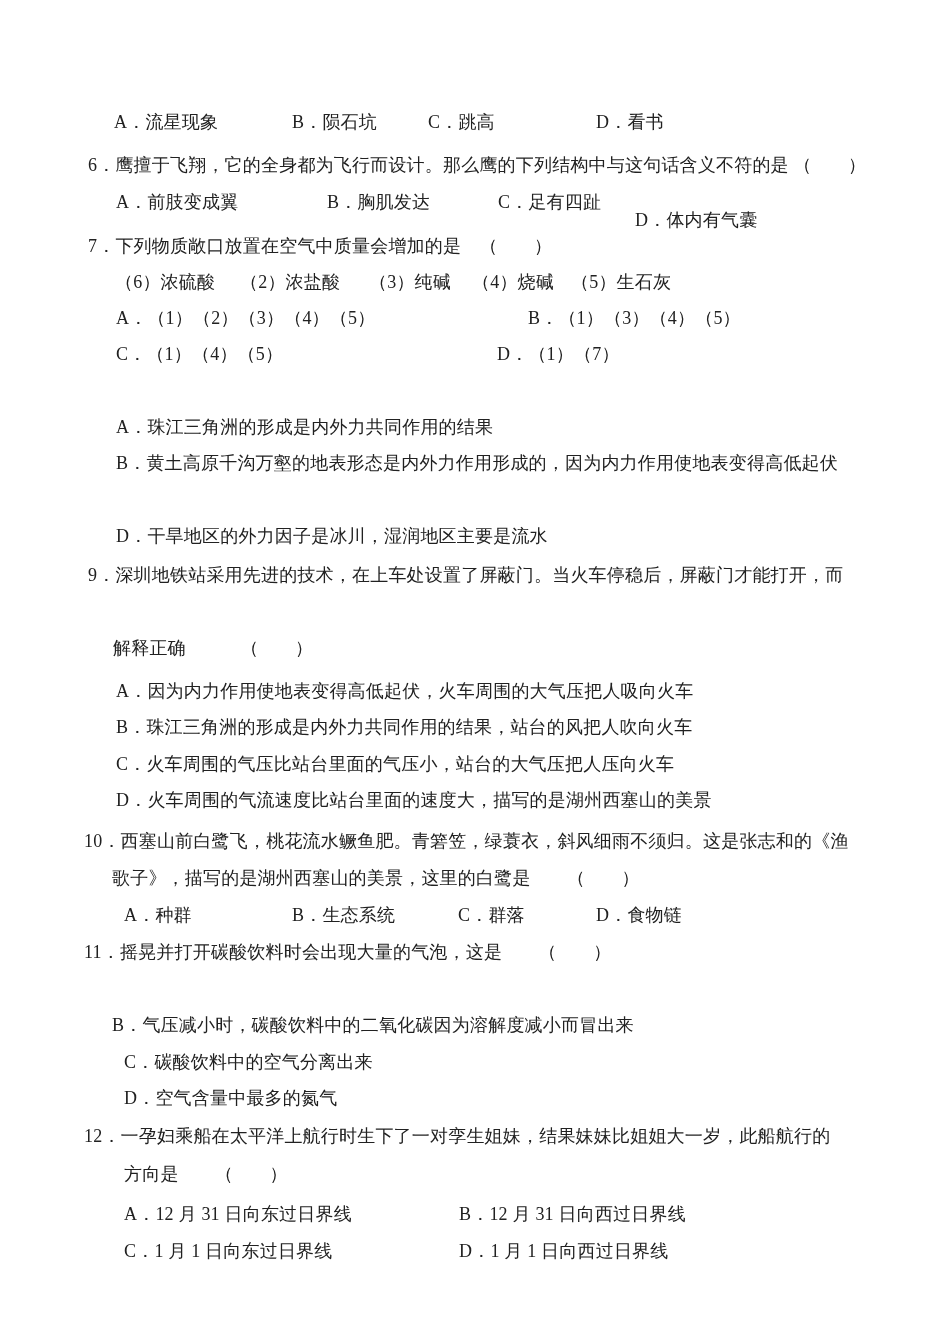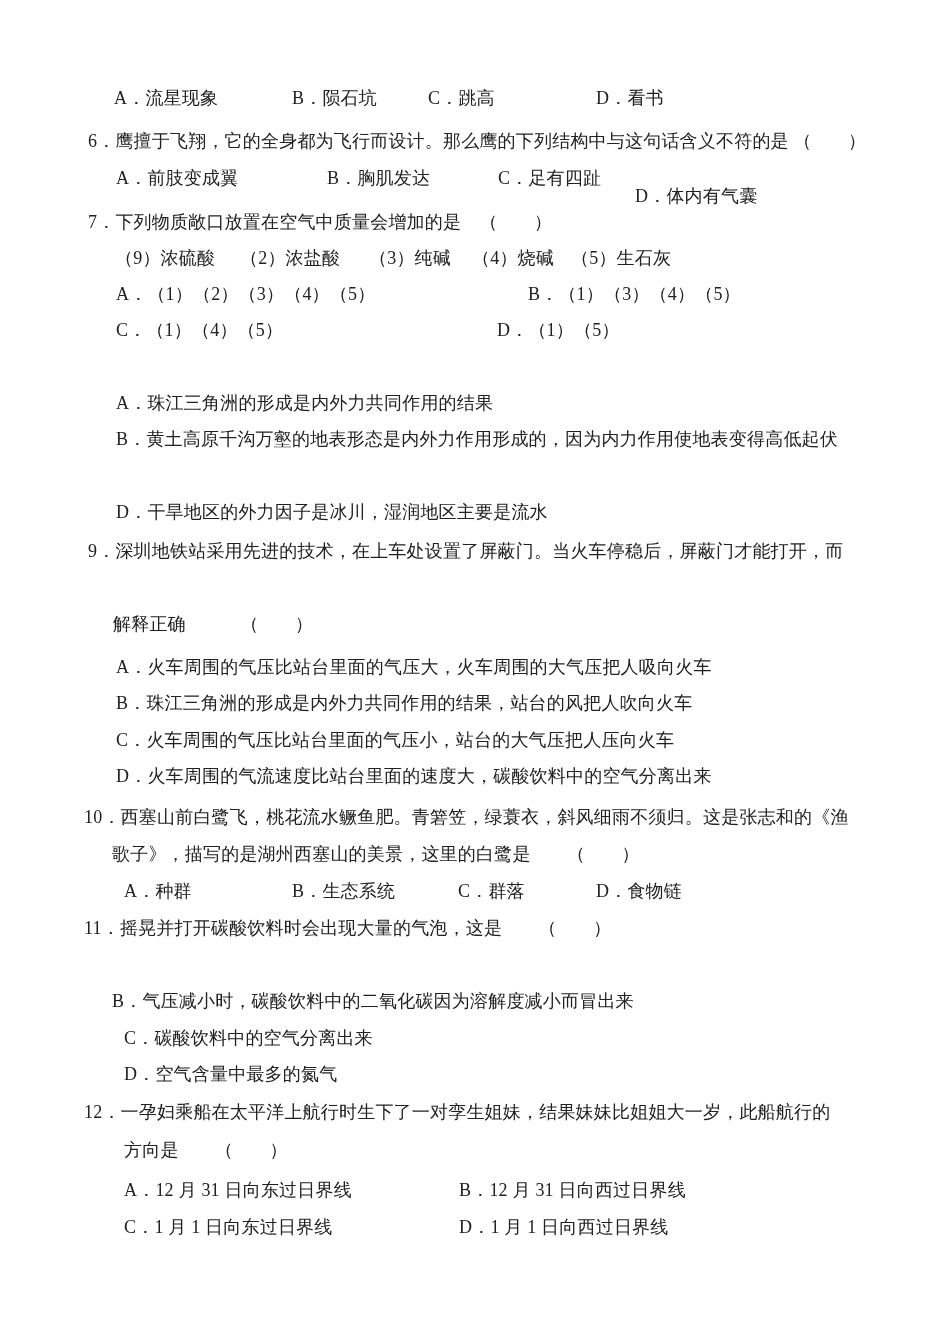--- a/index.html
+++ b/index.html
@@ -15,59 +15,60 @@
     font-family: "Liberation Serif", "DejaVu Serif", serif;
     font-size: 18px;
     color: #212121;
     overflow: hidden;
   }
   .t {
     position: absolute;
     white-space: pre;
     line-height: 1.25;
     letter-spacing: 0.2px;
+    margin-top: 24px;
   }
 </style>
 </head>
 <body>
 
 <div class="page">
 
   <span class="t" style="left:114px; top:87px">A．流星现象</span>
   <span class="t" style="left:292px; top:87px">B．陨石坑</span>
   <span class="t" style="left:428px; top:87px">C．跳高</span>
   <span class="t" style="left:596px; top:87px">D．看书</span>
 
   <span class="t" style="left:88px;  top:130px">6．鹰擅于飞翔，它的全身都为飞行而设计。那么鹰的下列结构中与这句话含义不符的是 （　　）</span>
   <span class="t" style="left:116px; top:167px">A．前肢变成翼</span>
   <span class="t" style="left:327px; top:167px">B．胸肌发达</span>
   <span class="t" style="left:498px; top:167px">C．足有四趾</span>
   <span class="t" style="left:635px; top:185px">D．体内有气囊</span>
 
   <span class="t" style="left:88px;  top:211px">7．下列物质敞口放置在空气中质量会增加的是　（　　）</span>
-  <span class="t" style="left:115px; top:247px">（9）浓硫酸</span>
+  <span class="t" style="left:115px; top:247px">（6）浓硫酸</span>
   <span class="t" style="left:240px; top:247px">（2）浓盐酸</span>
   <span class="t" style="left:369px; top:247px">（3）纯碱</span>
   <span class="t" style="left:472px; top:247px">（4）烧碱</span>
   <span class="t" style="left:571px; top:247px">（5）生石灰</span>
   <span class="t" style="left:116px; top:283px">A．（1）（2）（3）（4）（5）</span>
   <span class="t" style="left:528px; top:283px">B．（1）（3）（4）（5）</span>
   <span class="t" style="left:116px; top:319px">C．（1）（4）（5）</span>
-  <span class="t" style="left:497px; top:319px">D．（1）（5）</span>
+  <span class="t" style="left:497px; top:319px">D．（1）（7）</span>
 
   <span class="t" style="left:116px; top:392px">A．珠江三角洲的形成是内外力共同作用的结果</span>
   <span class="t" style="left:116px; top:428px">B．黄土高原千沟万壑的地表形态是内外力作用形成的，因为内力作用使地表变得高低起伏</span>
   <span class="t" style="left:116px; top:501px">D．干旱地区的外力因子是冰川，湿润地区主要是流水</span>
 
   <span class="t" style="left:88px;  top:540px">9．深圳地铁站采用先进的技术，在上车处设置了屏蔽门。当火车停稳后，屏蔽门才能打开，而</span>
   <span class="t" style="left:113px; top:613px">解释正确　　　（　　）</span>
-  <span class="t" style="left:116px; top:656px">A．火车周围的气压比站台里面的气压大，火车周围的大气压把人吸向火车</span>
+  <span class="t" style="left:116px; top:656px">A．因为内力作用使地表变得高低起伏，火车周围的大气压把人吸向火车</span>
   <span class="t" style="left:116px; top:692px">B．珠江三角洲的形成是内外力共同作用的结果，站台的风把人吹向火车</span>
   <span class="t" style="left:116px; top:729px">C．火车周围的气压比站台里面的气压小，站台的大气压把人压向火车</span>
-  <span class="t" style="left:116px; top:765px">D．火车周围的气流速度比站台里面的速度大，碳酸饮料中的空气分离出来</span>
+  <span class="t" style="left:116px; top:765px">D．火车周围的气流速度比站台里面的速度大，描写的是湖州西塞山的美景</span>
 
   <span class="t" style="left:84px;  top:806px">10．西塞山前白鹭飞，桃花流水鳜鱼肥。青箬笠，绿蓑衣，斜风细雨不须归。这是张志和的《渔</span>
   <span class="t" style="left:112px; top:843px">歌子》，描写的是湖州西塞山的美景，这里的白鹭是　　（　　）</span>
   <span class="t" style="left:124px; top:880px">A．种群</span>
   <span class="t" style="left:292px; top:880px">B．生态系统</span>
   <span class="t" style="left:458px; top:880px">C．群落</span>
   <span class="t" style="left:596px; top:880px">D．食物链</span>
 
   <span class="t" style="left:84px;  top:917px">11．摇晃并打开碳酸饮料时会出现大量的气泡，这是　　（　　）</span>
   <span class="t" style="left:112px; top:990px">B．气压减小时，碳酸饮料中的二氧化碳因为溶解度减小而冒出来</span>

